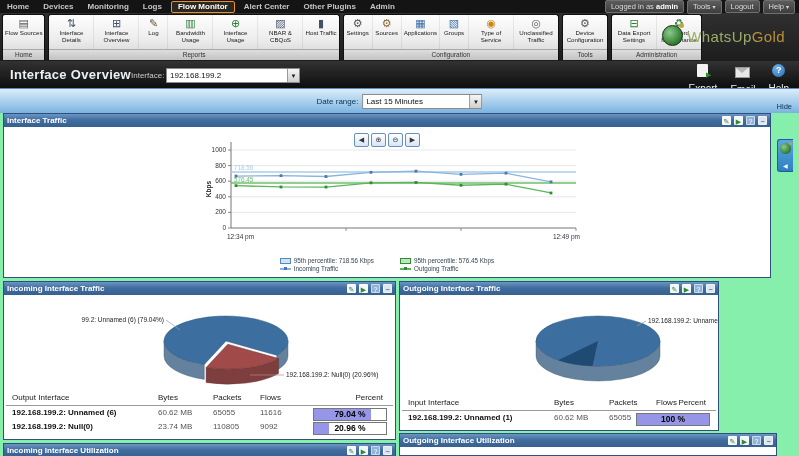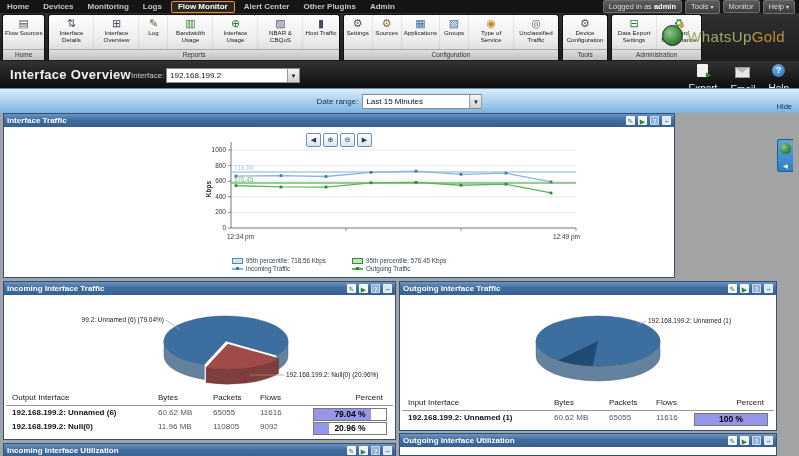--- a/index.html
+++ b/index.html
@@ -1,17 +1,17 @@
 <!DOCTYPE html>
 <html><head>
 <meta charset="utf-8">
 <style>
   html,body{margin:0;padding:0;background:#3d3d3d;}
   body{font-family:"Liberation Sans",sans-serif;}
-  .screen{position:relative;width:799px;height:456px;overflow:hidden;background:#a3a3a3;}
+  .screen{position:relative;width:799px;height:456px;overflow:hidden;background:#86efac;}
 
   
   .menubar{position:absolute;left:0;top:0;width:799px;height:13px;background:#141414;display:flex;align-items:center;z-index:9;}
   .menu-items{display:flex;align-items:center;height:13px;}
   .menu-item{font-size:8px;font-weight:bold;line-height:13px;color:#c6c6c6;padding:0 7px;cursor:pointer;white-space:nowrap;}
   .menu-item.active{color:#fff;border:1px solid #e8912d;border-radius:2px;background:#2c2username823;background:#2b2620;line-height:10px;padding:0 6px;margin:0 2px;}
   .menu-right{margin-left:auto;display:flex;align-items:center;padding-right:4px;}
   .chip{font-size:7.5px;line-height:9px;background:linear-gradient(#5c5c5c,#3e3e3e);border:1px solid #6f6f6f;border-radius:2px;color:#ddd;padding:1px 5px;margin-left:3px;white-space:nowrap;cursor:pointer;}
   .chip .caret{font-size:6px;margin-left:2px;}
   .chip b{color:#fff;}
@@ -57,23 +57,23 @@
   .hide-link{position:absolute;right:7px;bottom:2px;font-size:7.5px;color:#10304f;cursor:pointer;}
 
   
   .panel{position:absolute;background:#fff;border:1px solid #2e517c;box-sizing:border-box;}
   .phead{height:13px;background:linear-gradient(#6b95c4,#426e9f 45%,#35608f);display:flex;align-items:center;padding:0 3px;}
   .ptitle{font-size:8px;font-weight:bold;color:#fff;flex:1;white-space:nowrap;}
   .picons{display:flex;align-items:center;}
   .picon{width:9px;height:9px;margin-left:3px;border-radius:1px;font-size:7px;line-height:9px;text-align:center;cursor:pointer;border:1px solid rgba(255,255,255,.55);box-sizing:border-box;}
   .pbody{position:relative;height:calc(100% - 13px);overflow:hidden;background:#fff;}
 
-  #panel-traffic{left:3px;top:113px;width:672px;height:165px;}
+  #panel-traffic{left:3px;top:113px;width:768px;height:165px;}
   #panel-incoming{left:3px;top:281px;width:393px;height:159px;}
-  #panel-outgoing{left:399px;top:281px;width:378px;height:150px;}
+  #panel-outgoing{left:399px;top:281px;width:320px;height:150px;}
   #panel-incoming-util{left:3px;top:443px;width:393px;height:13px;}
   #panel-outgoing-util{left:399px;top:433px;width:378px;height:23px;}
 
   
   .chart-nav{position:absolute;top:6px;left:50%;transform:translateX(-50%);display:flex;gap:2px;z-index:3;}
   .nav-btn{width:13px;height:12px;border:1px solid #6a8fbf;border-radius:2px;background:linear-gradient(#ffffff,#d8e6f3);font-size:7px;line-height:11px;text-align:center;color:#334;cursor:pointer;}
   #traffic-chart{position:absolute;left:0;top:0;}
   #chart-legend{position:absolute;bottom:5px;left:0;right:0;display:flex;justify-content:center;gap:26px;}
   .lgroup{display:flex;flex-direction:column;gap:1px;}
   .lrow{display:flex;align-items:center;gap:3px;}
@@ -114,21 +114,21 @@
         <span class="menu-item">Monitoring</span>
         <span class="menu-item">Logs</span>
         <span class="menu-item active">Flow Monitor</span>
         <span class="menu-item">Alert Center</span>
         <span class="menu-item">Other Plugins</span>
         <span class="menu-item">Admin</span>
       </div>
     <div class="menu-right">
       <span class="chip"><span>Logged in as</span>&nbsp;<b>admin</b></span>
       <span class="chip"><span>Tools</span><span class="caret">▾</span></span>
-      <span class="chip">Monitor</span>
+      <span class="chip">Logout</span>
       <span class="chip"><span>Help</span><span class="caret">▾</span></span>
     </div>
   </div>
 
   <div class="ribbon">
     <div class="rwrap">
         <div class="rgroup">
           <div class="rbuttons">
             <div class="rbtn">
               <div class="ricon" style="color: rgb(90, 90, 90);">▤</div>
@@ -392,21 +392,21 @@
             <span class="fcell c2 num">60.62 MB</span>
             <span class="fcell c3 num">65055</span>
             <span class="fcell c4 num">11616</span>
             <span class="pbox">
               <span class="pfill" style="width: 79.04%;"></span>
               <span class="ptext">79.04 %</span>
             </span>
           </div>
           <div class="frow">
             <span class="fcell c1 ifname">192.168.199.2: Null(0)</span>
-            <span class="fcell c2 num">11.96 MB</span>
+            <span class="fcell c2 num">23.74 MB</span>
             <span class="fcell c3 num">110805</span>
             <span class="fcell c4 num">9092</span>
             <span class="pbox">
               <span class="pfill" style="width: 20.96%;"></span>
               <span class="ptext">20.96 %</span>
             </span>
           </div>
         </div>
     </div>
   </div>

